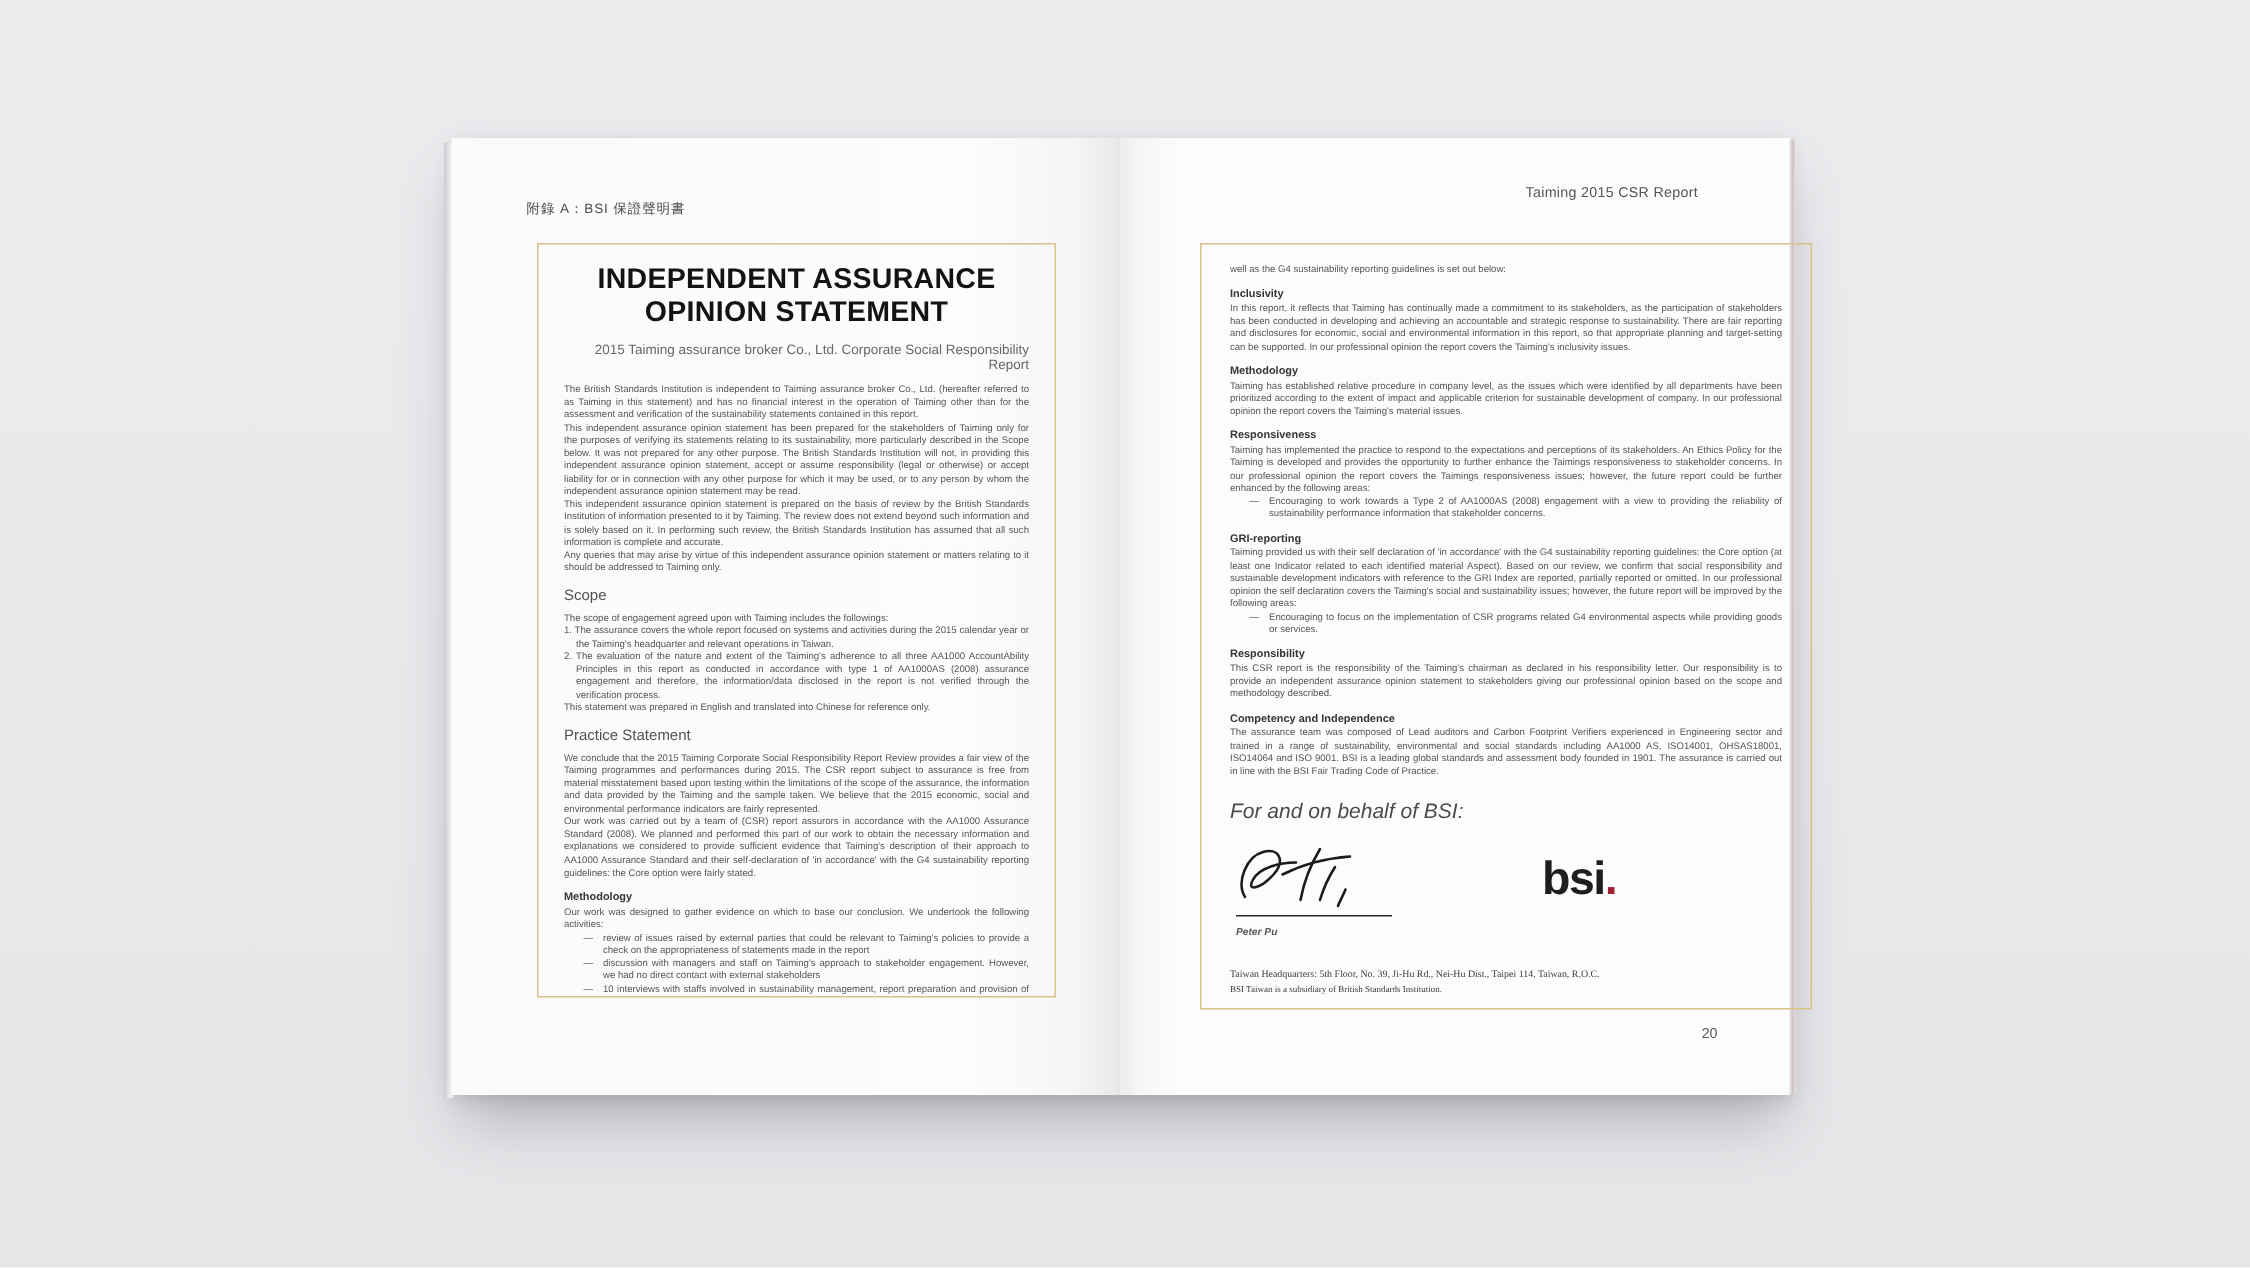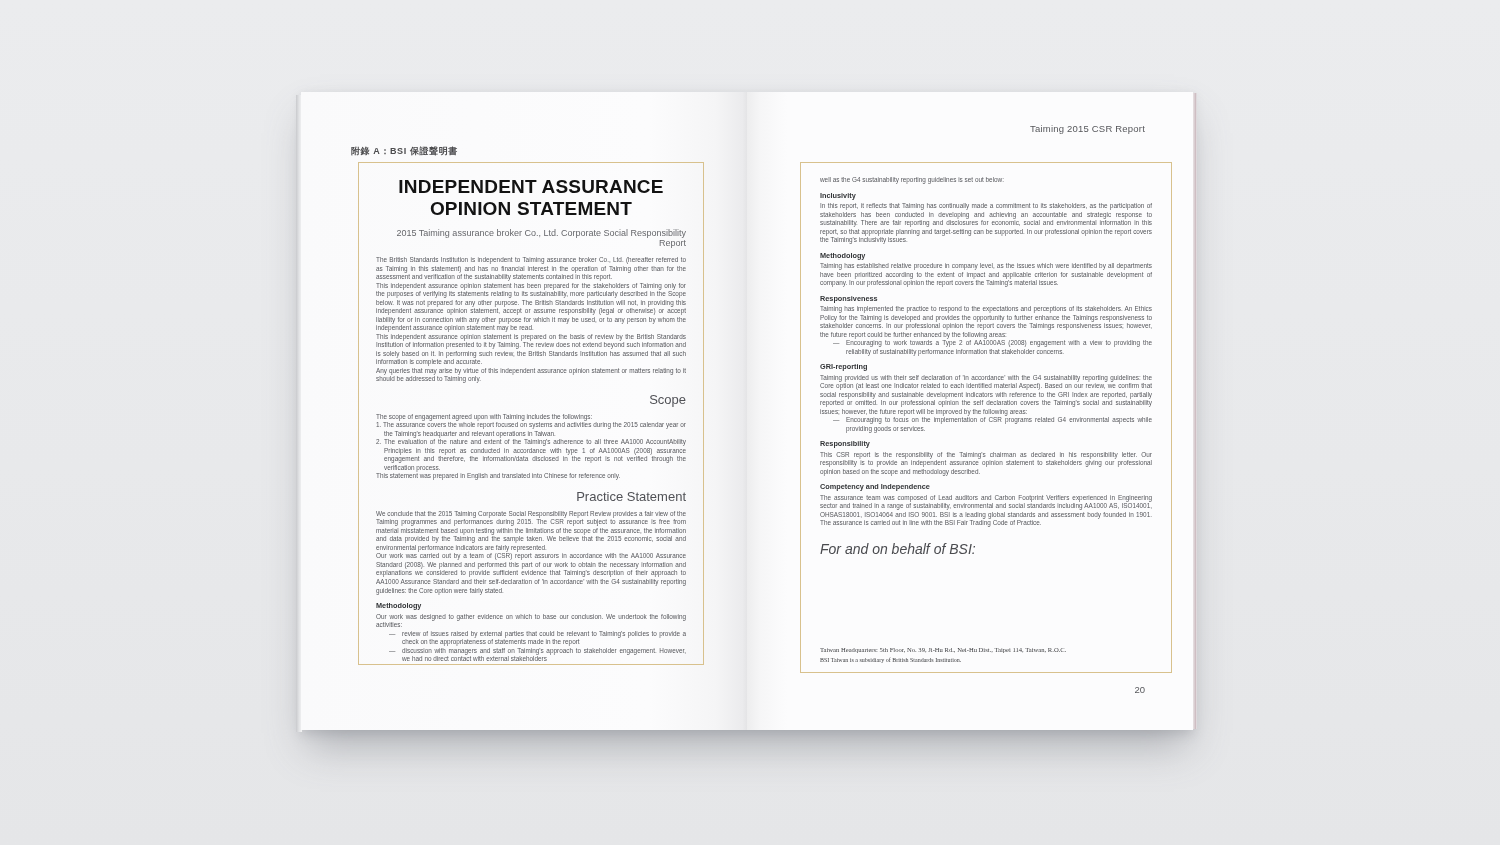--- a/index.html
+++ b/index.html
@@ -33,46 +33,46 @@
     background: linear-gradient(to right, #fafafb 0%, #fcfcfd 78%, #f5f5f6 93%, #ebebed 99%, #e4e4e6 100%);
   }
   .page.right {
     left: 446px;
     background: linear-gradient(to right, #ededee 0%, #f6f6f7 3%, #fcfcfd 9%, #fcfcfd 100%);
   }
 
   
   .hdr-left {
     position: absolute; left: 50px; top: 41px;
-    font-size: 9px; color: #4c4c4e; letter-spacing: 0.6px; font-weight: bold; margin-top: 12px;
+    font-size: 9px; color: #4c4c4e; letter-spacing: 0.6px; font-weight: normal;
   }
   .hdr-right {
-    position: absolute; right: 48px; top: 31px;
+    position: absolute; right: 61px; top: 31px;
     font-size: 9.5px; color: #55565a; letter-spacing: 0.2px;
   }
 
   
   .frame {
     position: absolute; border: 1px solid #d8c18d; overflow: hidden;
   }
   .frame.left-frame  { left: 57px; top: 70px; width: 346px; height: 503px; padding: 11px 17px 10px; }
-  .frame.right-frame { left: 53px; top: 70px; width: 372px; height: 511px; padding: 13px 19px 10px; }
+  .frame.right-frame { left: 53px; top: 70px; width: 408px; height: 511px; padding: 13px 19px 10px; }
 
   .doc-title {
     font-size: 19px; font-weight: bold; color: #131313; text-align: center;
     letter-spacing: 0.2px; margin-top: 2px;
   }
   .doc-subtitle {
     font-size: 9px; color: #66676b; text-align: right; margin: 8px 0 8px;
   }
   .body p, .lead-in {
     font-size: 6.4px; line-height: 1.33; color: #55565b; text-align: justify;
   }
   .center-head {
-    text-align: right; font-size: 13px; color: #505156; margin: 8px 0 6px;
+    text-align: left; font-size: 10px; color: #505156; margin: 8px 0 6px;
   }
   .sub-head {
     font-size: 7.3px; font-weight: bold; color: #323437; margin: 6px 0 2.5px;
   }
   .num-item { padding-left: 8px; text-indent: -8px; }
   .dash-item {
     position: relative; padding-left: 26px; font-size: 6.4px; line-height: 1.33;
     color: #55565b; text-align: justify;
   }
   .dash-item::before {
@@ -181,20 +181,41 @@
         <p class="lead-in">This CSR report is the responsibility of the Taiming's chairman as declared in his responsibility letter.  Our responsibility is to provide an independent assurance opinion statement to stakeholders giving our professional opinion based on the scope and methodology described.</p>
       </div>
 
       <div class="rp-section">
         <div class="sub-head">Competency and Independence</div>
         <p class="lead-in">The assurance team was composed of Lead auditors and Carbon Footprint Verifiers experienced in Engineering sector and trained in a range of sustainability, environmental and social standards including AA1000 AS, ISO14001, OHSAS18001, ISO14064 and ISO 9001.  BSI is a leading global standards and assessment body founded in 1901.  The assurance is carried out in line with the BSI Fair Trading Code of Practice.</p>
       </div>
 
       <div class="for-line">For and on behalf of BSI:</div>
 
+      <div class="signoff-row">
+        <div class="sig-block">
+          <svg class="sig-svg" width="108" height="46" viewBox="0 0 108 46">
+            <g fill="none" stroke="#1b1b1d" stroke-width="1.7" stroke-linecap="round">
+              <path d="M6,36 C0,26 7,9 18,6 C29,3 33,12 25,21 C17,30 7,33 11,25 C15,16 30,13 40,13"></path>
+              <path d="M56,4 C50,14 45,27 43,38"></path>
+              <path d="M31,21 C45,14 62,10 76,9"></path>
+              <path d="M66,16 C61,24 58,31 56,38"></path>
+              <path d="M73,31 C71,36 69,39 68,42"></path>
+            </g>
+          </svg>
+          <div class="sig-rule"></div>
+          <div class="sig-name">Peter Pu</div>
+
+        </div>
+
+        <div class="bsi-block">
+          <div class="bsi-logo"><span>bsi</span><span class="bsi-dot">.</span></div>
+        </div>
+
+      </div>
 
       <div class="frame-footer">
         <div class="footer-line1">Taiwan Headquarters: 5th Floor, No. 39, Ji-Hu Rd., Nei-Hu Dist., Taipei 114, Taiwan, R.O.C.</div>
         <div class="footer-line2">BSI Taiwan is a subsidiary of British Standards Institution.</div>
       </div>
     </div>
 
     <div class="page-number">20</div>
   </div>
 </div>

